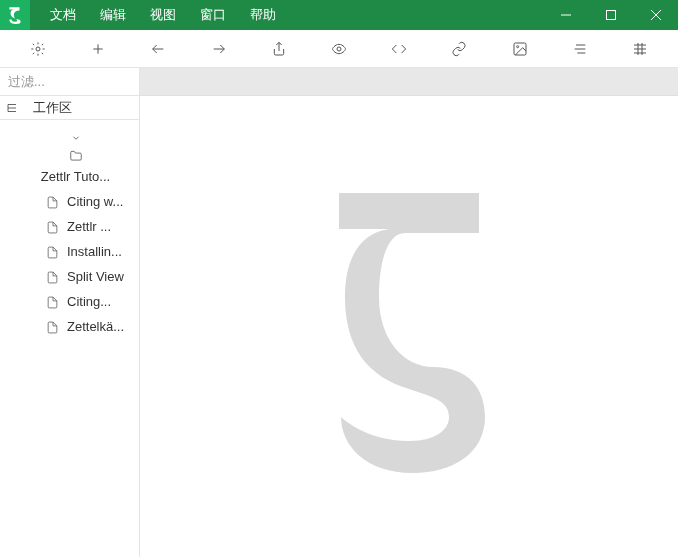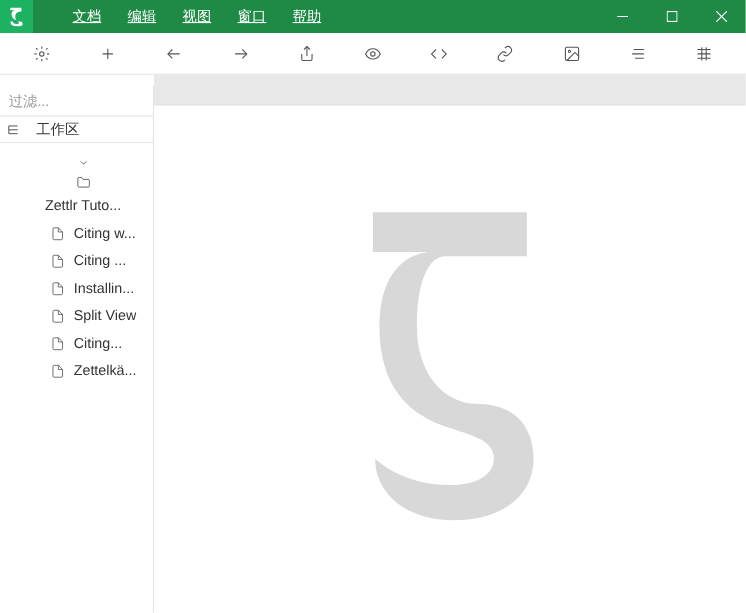--- a/index.html
+++ b/index.html
@@ -4,39 +4,39 @@
 <style>
 * { margin: 0; padding: 0; box-sizing: border-box; font-family: "Microsoft YaHei", "Segoe UI", sans-serif; }
 html, body { width: 678px; height: 557px; overflow: hidden; background: #fff; }
 
 .titlebar {
   height: 30px; background: #1e8a46; color: #fff;
   display: flex; align-items: stretch; font-size: 13px;
 }
 .logo { width: 30px; display: flex; align-items: center; justify-content: center; background: #1cb262; }
 .logo svg { width: 14px; height: 18px; fill: #fff; }
-.menu { display: flex; align-items: flex-end; padding-left: 24px; flex: 1; text-decoration: underline; }
+.menu { display: flex; align-items: flex-end; padding-left: 8px; flex: 1; }
 .menu-item { padding: 0 12px; height: 30px; line-height: 30px; cursor: default; }
 .win-controls { display: flex; align-items: center; }
 .win-btn { width: 45px; height: 30px; display: flex; align-items: center; justify-content: center; cursor: default; }
 .win-btn svg { width: 10px; height: 10px; stroke: #fff; stroke-width: 1; fill: none; }
 
 .toolbar {
   height: 38px; border-bottom: 1px solid #e4e4e4; background: #fff;
   display: flex; align-items: center; padding: 0 8px; gap: 0;
 }
 .tool-btn {
   width: 62px; height: 38px; display: flex; align-items: center; justify-content: center;
   color: #666; cursor: default;
 }
 .tool-btn svg { width: 16px; height: 16px; stroke: #555; stroke-width: 1.5; fill: none; }
 
 .body-row { display: flex; height: calc(557px - 30px - 38px); }
 
-.sidebar { width: 140px; border-right: 1px solid #e4e4e4; display: flex; flex-direction: column; margin-top: 10px; }
+.sidebar { width: 140px; border-right: 1px solid #e4e4e4; display: flex; flex-direction: column; }
 .filter-box {
   height: 28px; display: flex; align-items: center; padding: 0 8px;
   border-bottom: 1px solid #e4e4e4;
 }
 .filter-input {
   border: none; outline: none; font-size: 13px; color: #333; width: 100%; background: transparent;
 }
 .filter-input::placeholder { color: #999; }
 .workspace-header {
   height: 24px; display: flex; align-items: center; padding: 0 6px;
@@ -207,21 +207,21 @@
               <path d="M13 2H6a2 2 0 00-2 2v16a2 2 0 002 2h12a2 2 0 002-2V9l-7-7z"></path>
               <polyline points="13 2 13 9 20 9"></polyline>
             </svg>
             <span class="tree-label">Citing w...</span>
           </div>
           <div class="tree-file">
             <svg viewBox="0 0 24 24">
               <path d="M13 2H6a2 2 0 00-2 2v16a2 2 0 002 2h12a2 2 0 002-2V9l-7-7z"></path>
               <polyline points="13 2 13 9 20 9"></polyline>
             </svg>
-            <span class="tree-label">Citing ...</span>
+            <span class="tree-label">Zettlr ...</span>
           </div>
           <div class="tree-file">
             <svg viewBox="0 0 24 24">
               <path d="M13 2H6a2 2 0 00-2 2v16a2 2 0 002 2h12a2 2 0 002-2V9l-7-7z"></path>
               <polyline points="13 2 13 9 20 9"></polyline>
             </svg>
             <span class="tree-label">Installin...</span>
           </div>
           <div class="tree-file">
             <svg viewBox="0 0 24 24">

